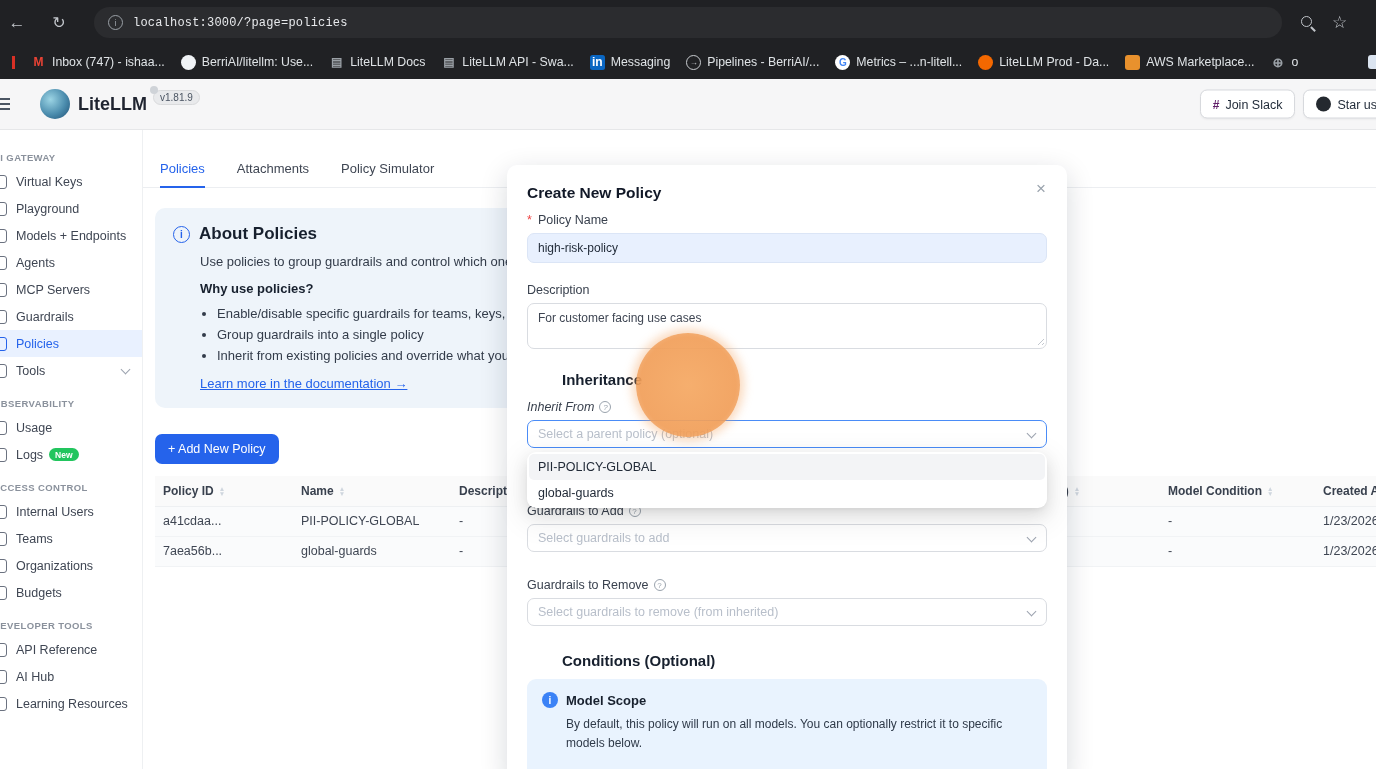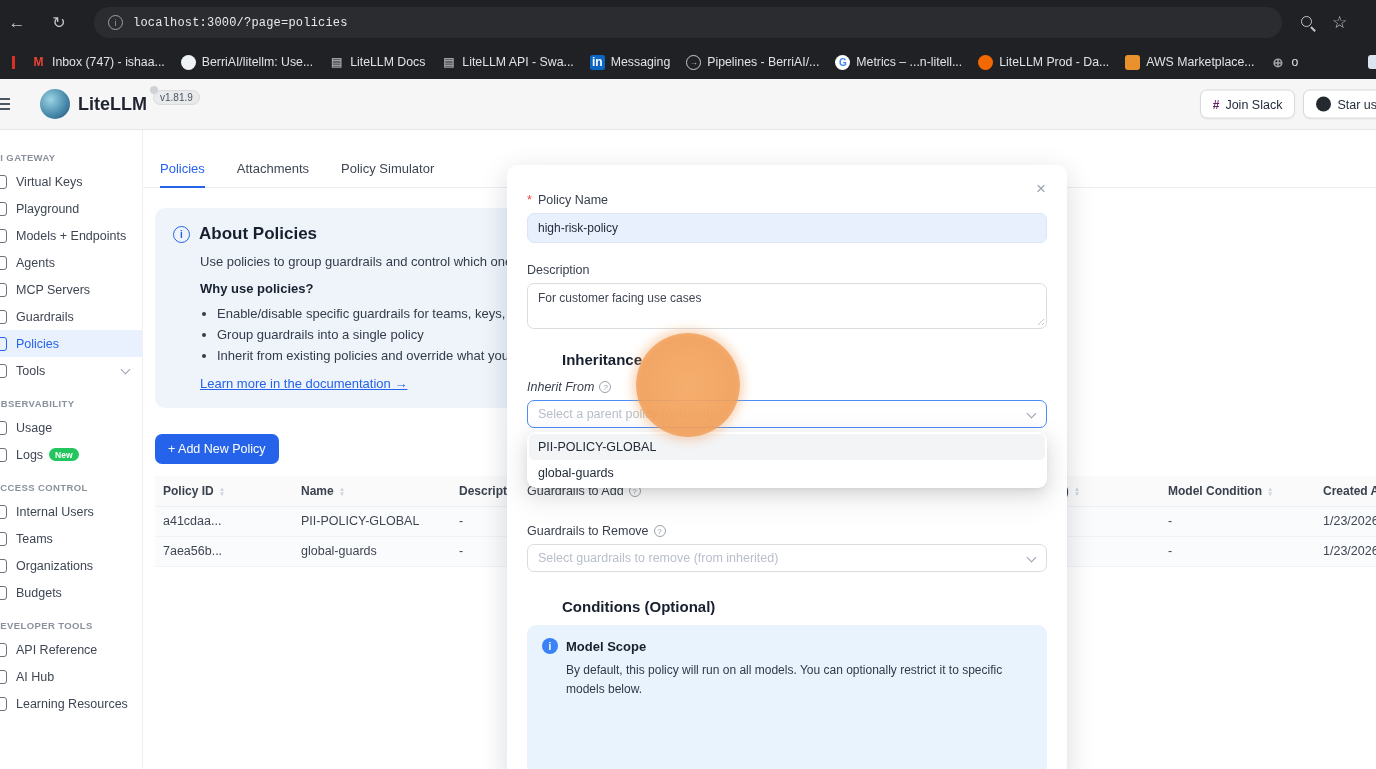--- a/index.html
+++ b/index.html
@@ -358,20 +358,21 @@
         <td>-</td>
         <td>-</td>
         <td>-</td>
         <td>1/23/2026,</td>
       </tr>
     </tbody>
   </table>
 </div>
 
 <div class="modal">
+  <div class="modal-title">Create New Policy</div>
   <span class="modal-close">×</span>
 
   <div class="f-label mt10">
     <span class="req">*</span>
     <span>Policy Name</span>
   </div>
   <input class="inp" value="high-risk-policy" style="">
 
   <div class="f-label mt20">Description</div>
   <div class="ta-wrap">
@@ -393,20 +394,24 @@
     <div class="dropdown">
       <div class="opt active">PII-POLICY-GLOBAL</div>
       <div class="opt">global-guards</div>
     </div>
   </div>
 
   <div class="f-label mt56">
     <span>Guardrails to Add</span>
     <span class="tip-ic">?</span>
   </div>
+  <div class="sel">
+    <span class="ph">Select guardrails to add</span>
+    <span class="chev"></span>
+  </div>
 
   <div class="f-label mt26">
     <span>Guardrails to Remove</span>
     <span class="tip-ic">?</span>
   </div>
   <div class="sel">
     <span class="ph">Select guardrails to remove (from inherited)</span>
     <span class="chev"></span>
   </div>
 

